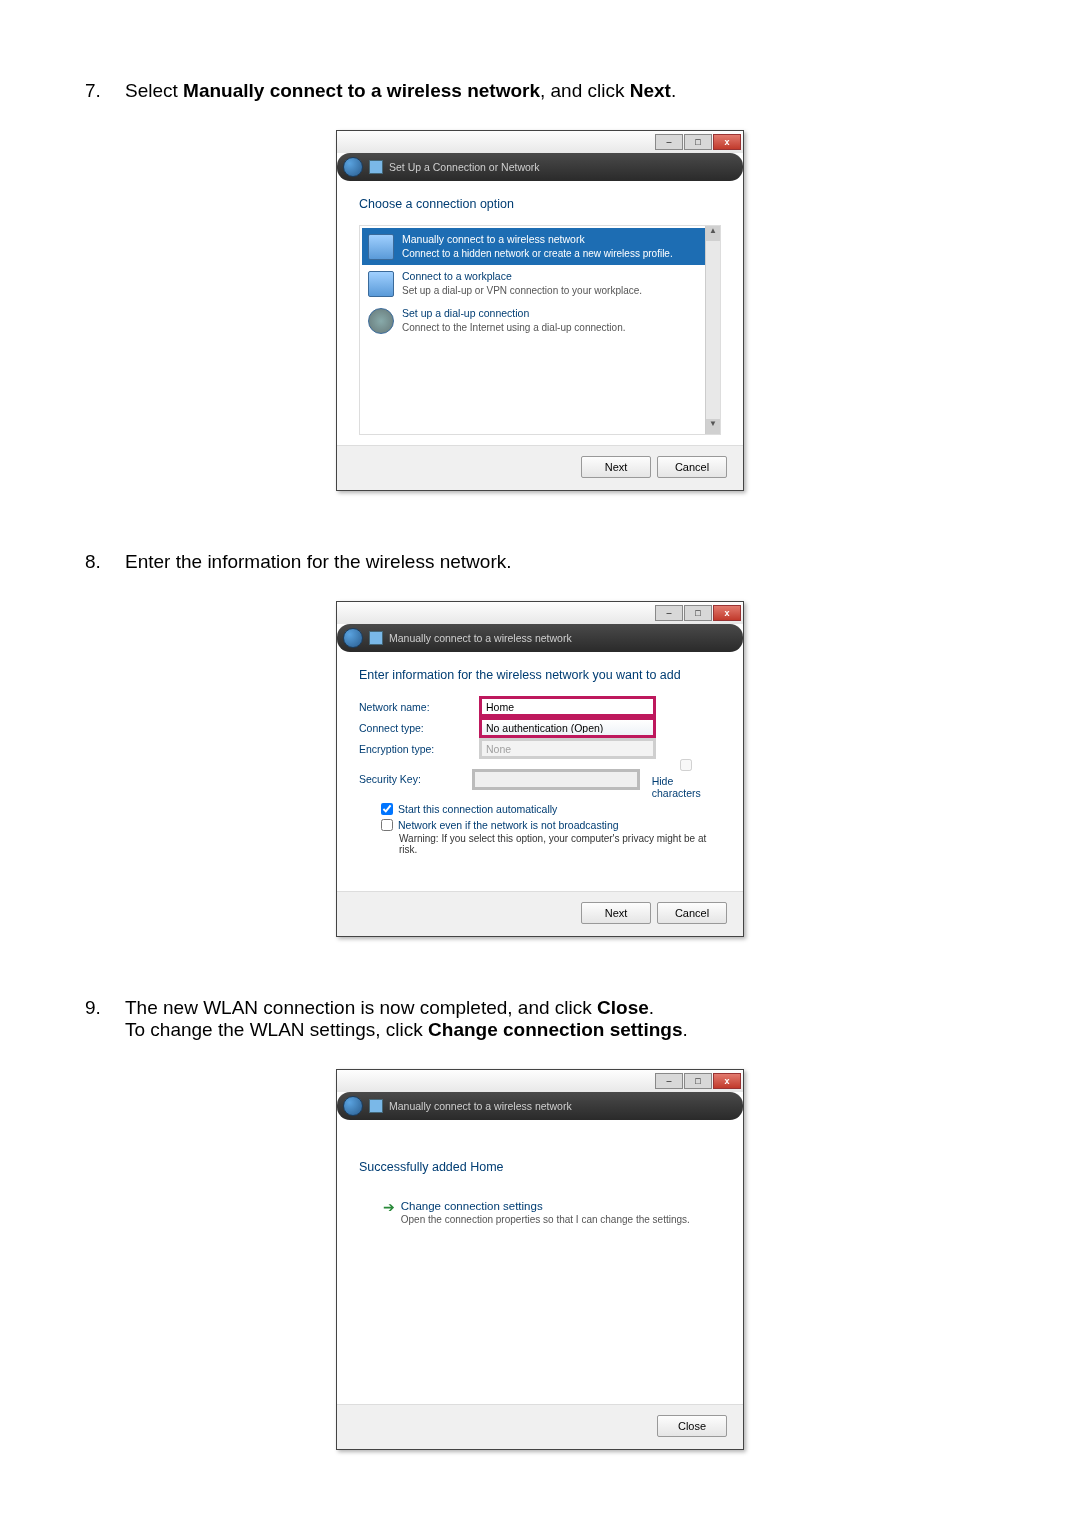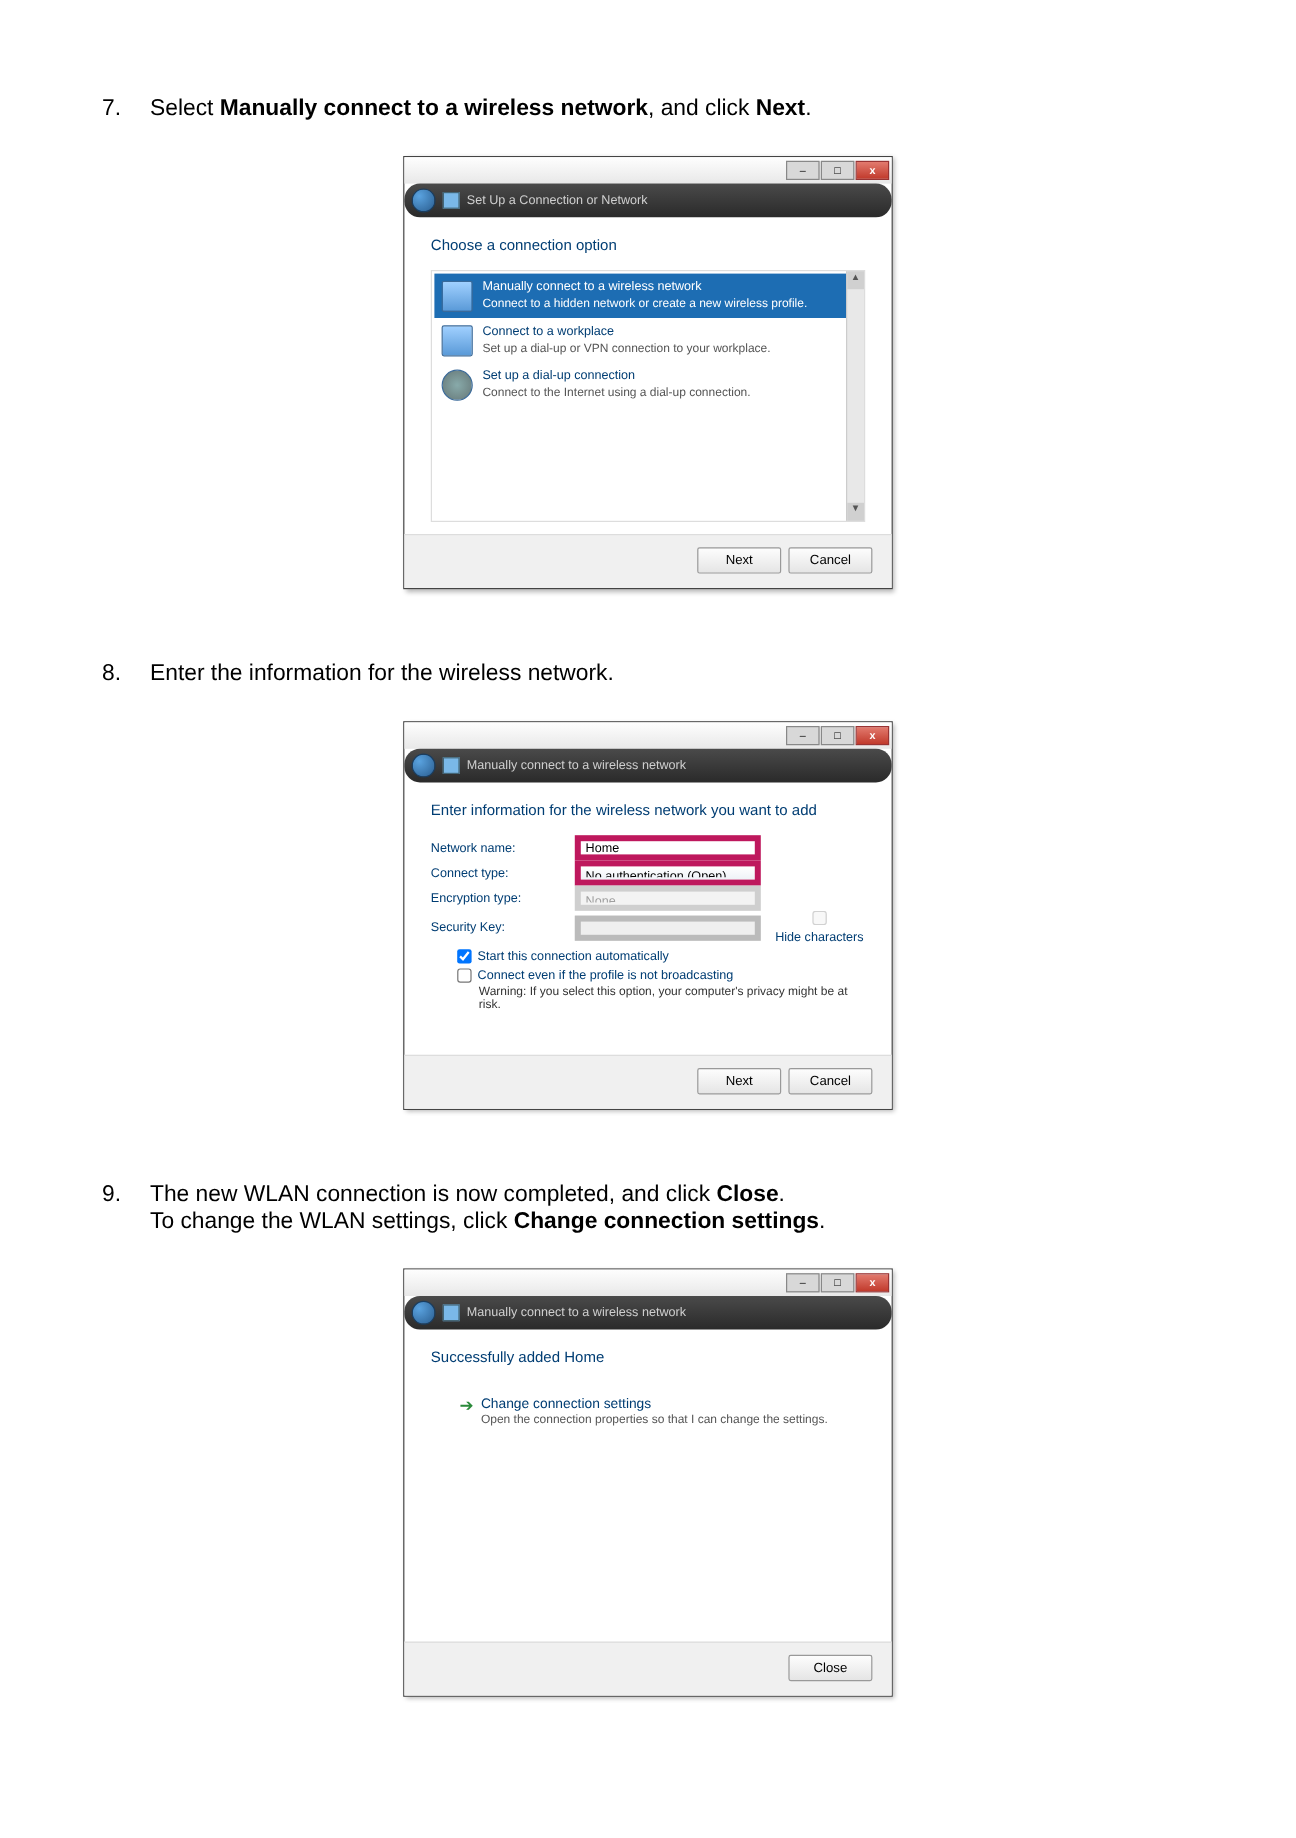--- a/index.html
+++ b/index.html
@@ -34,28 +34,28 @@
     .o-title { color:#003d73; }
     .opt.selected .o-title { color:#fff; }
     .o-desc { color:#555; font-size:10px; }
     .scroll-stub { position:absolute; right:0; top:0; bottom:0; width:15px; background:#e8e8e8; border-left:1px solid #ccc; display:flex; flex-direction:column; justify-content:space-between;}
     .sc-ar { height:15px; background:#d0d0d0; font-size:8px; text-align:center; color:#555;}
     .dialog-footer { padding: 10px 16px 12px; display:flex; justify-content:flex-end; gap:6px; background:#f0f0f0; border-top:1px solid #ddd;}
     .btn { width:70px; height:22px; font-size:11px; background: linear-gradient(#fdfdfd,#e5e5e5); border:1px solid #999; border-radius:2px; }
     
     .form-row { display:flex; align-items:center; }
     .form-lbl { width:120px; color:#003d73; font-size:10.5px; }
-    .form-ctl { width:155px; height:21px; font-size:10.5px; border:5px solid #be185d; padding:2px 4px; background:#fff;}
+    .form-ctl { width:177px; height:21px; font-size:10.5px; border:3px solid #be185d; padding:2px 4px; background:#fff;}
     .form-ctl.sel { appearance:none; background: linear-gradient(#fff,#eef2f7); }
     .form-ctl[disabled] { background:#efefef; color:#777; border-color:#bbb;}
     .form-side { margin-left:12px; font-size:10.5px; color:#003d73; display:flex; align-items:center; gap:4px;flex-direction:column;}
     .cb-row { margin-left:22px; color:#003d73; font-size:10.5px; display:flex; align-items:center; gap:5px; margin-top:4px;}
     .form-warn { margin-left:40px; font-size:10px; color:#333; margin-top:2px;}
     
-    .d3-body { padding: 16px 22px 10px 22px; min-height:260px; }
+    .d3-body { padding: 16px 22px 10px 22px; min-height:260px;margin-top:24px; }
     .success { color:#003d73; font-size:12.5px; margin-bottom:22px; }
     .chg { display:flex; gap:6px; padding:4px; margin-left:20px;}
     .arrow-r { color:#2a8a3a; font-size:14px; line-height:1; }
     .chg-t { color:#003d73; font-size:11.5px; }
     .chg-d { color:#555; font-size:10px; margin-top:2px;}
     input[type=checkbox]{ width:12px; height:12px; }
   </style>
 </head>
 <body>
 
@@ -150,21 +150,21 @@
           <input type="checkbox" disabled="" style="">
           <span>Hide characters</span>
         </label>
     </div>
     <label class="cb-row">
         <input type="checkbox" checked="" style="">
         <span>Start this connection automatically</span>
       </label>
     <label class="cb-row">
         <input type="checkbox" style="">
-        <span>Connect even if the profile is not broadcasting</span>
+        <span>Network even if the network is not broadcasting</span>
       </label>
     <div class="form-warn">Warning: If you select this option, your computer's privacy might be at risk.</div>
     <div style="height:26px"></div>
   </div>
   <div class="dialog-footer">
     <button class="btn">Next</button>
     <button class="btn">Cancel</button>
   </div>
 </div>
 

